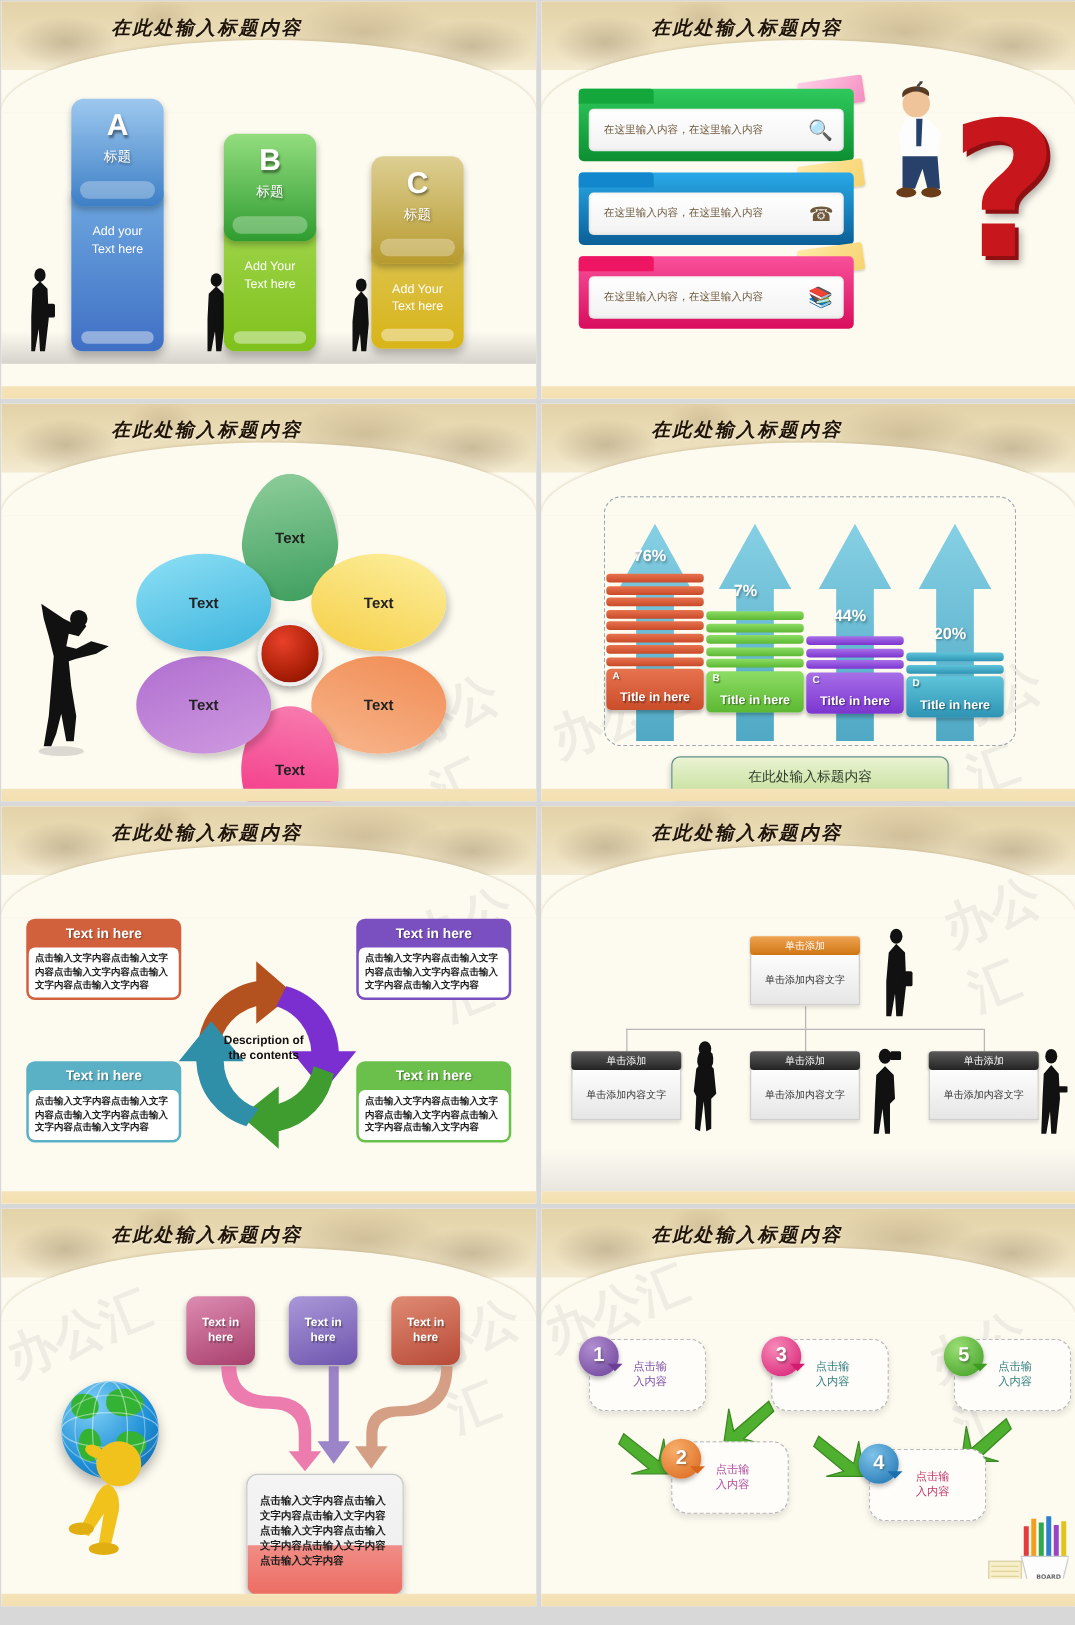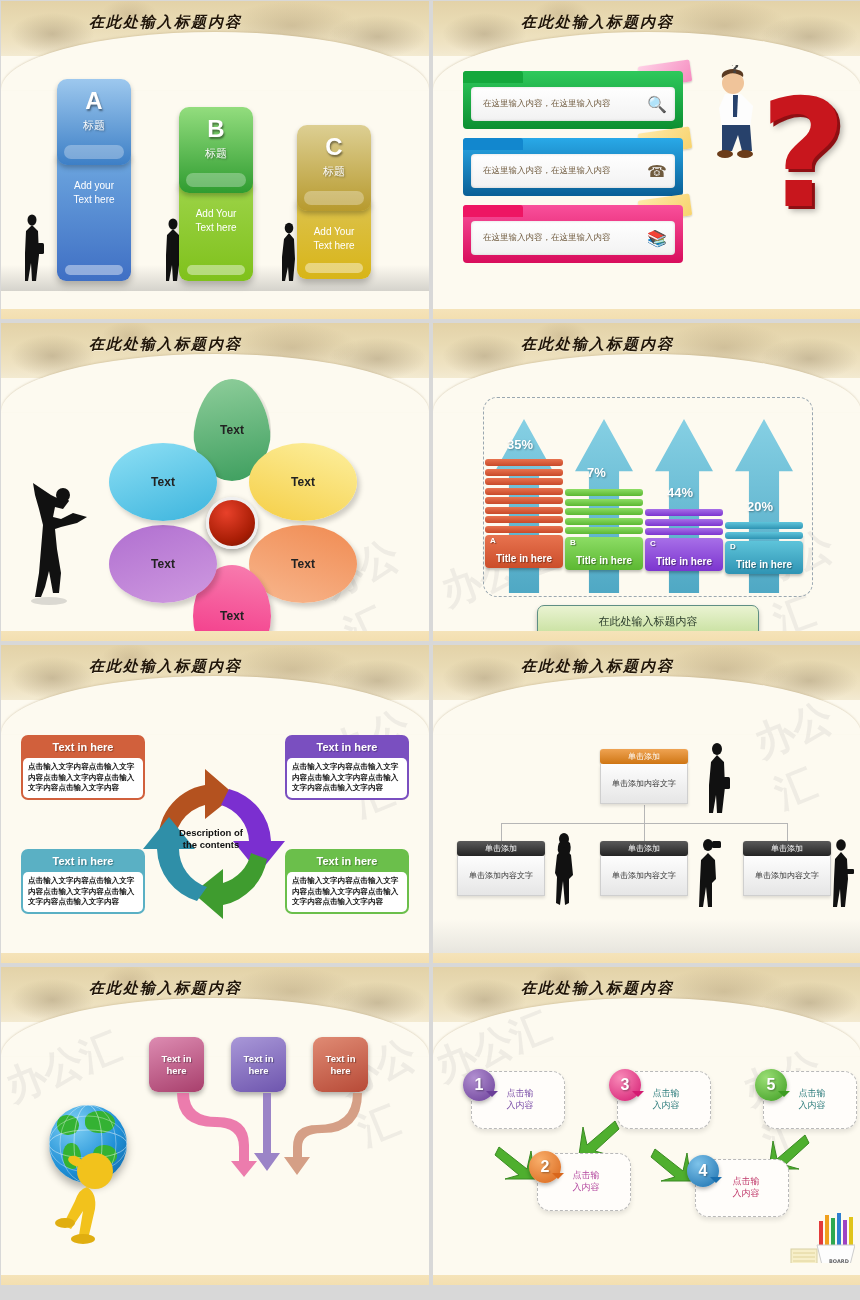--- a/index.html
+++ b/index.html
@@ -328,21 +328,21 @@
       <div class="wm" style="left:6px;top:170px;transform:rotate(-20deg);">办公汇</div>
       <div class="wm" style="left:330px;top:150px;transform:rotate(-20deg);">办公汇</div>
 
       <div class="dashbox" style="left:50px;top:22px;width:330px;height:200px;"></div>
 
       <div class="uparrow" style="left:62px;top:44px;height:174px;"></div>
       <div class="uparrow" style="left:142px;top:44px;height:174px;"></div>
       <div class="uparrow" style="left:222px;top:44px;height:174px;"></div>
       <div class="uparrow" style="left:302px;top:44px;height:174px;"></div>
 
-      <div class="pctlbl" style="left:74px;top:62px;">35%</div>
+      <div class="pctlbl" style="left:74px;top:62px;">76%</div>
       <div class="pctlbl" style="left:154px;top:90px;">7%</div>
       <div class="pctlbl" style="left:234px;top:110px;">44%</div>
       <div class="pctlbl" style="left:314px;top:124px;">20%</div>
 
       <div class="barstack" style="left:52px;top:84px;">
         <div class="seg" style="background:linear-gradient(180deg,#e8734f,#c94a29);"></div>
         <div class="seg" style="background:linear-gradient(180deg,#e8734f,#c94a29);"></div>
         <div class="seg" style="background:linear-gradient(180deg,#e8734f,#c94a29);"></div>
         <div class="seg" style="background:linear-gradient(180deg,#e8734f,#c94a29);"></div>
         <div class="seg" style="background:linear-gradient(180deg,#e8734f,#c94a29);"></div>
@@ -519,20 +519,23 @@
 here</div>
       <div class="rbox" style="left:312px;top:18px;background:linear-gradient(160deg,#e08b74,#b74a37);white-space:pre-line;">Text in
 here</div>
 
       <svg style="position:absolute;left:140px;top:72px;" width="260" height="90">
         <path d="M36 2 q0 34 38 34 q24 0 24 20 l0 14 l-8 0 l13 16 l13 -16 l-8 0 l0 -16 q0 -28 -32 -28 q-28 0 -28 -24 z" fill="#e8609d" opacity=".82"></path>
         <path d="M122 2 l0 60 l-9 0 l13 18 l13 -18 l-9 0 l0 -60 z" fill="#8a6fc0" opacity=".85"></path>
         <path d="M212 2 q0 32 -36 32 q-24 0 -24 22 l0 10 l-9 0 l13 18 l13 -18 l-8 0 l0 -10 q0 -14 20 -14 q40 0 40 -40 z" fill="#cc8b6e" opacity=".82"></path>
       </svg>
 
+      <div class="bigbox" style="left:196px;top:160px;width:126px;height:98px;">
+        <p>点击输入文字内容点击输入文字内容点击输入文字内容点击输入文字内容点击输入文字内容点击输入文字内容点击输入文字内容</p>
+      </div>
     </div>
     <div class="foot"></div>
   </div>
 
   <div class="slide">
     <div class="hdr"></div>
     <div class="hdr-title">在此处输入标题内容</div>
     <div class="canvas">
       <div class="wm" style="left:0px;top:0px;transform:rotate(-22deg);">办公汇</div>
       <div class="wm" style="left:318px;top:24px;transform:rotate(-22deg);">办公汇</div>

